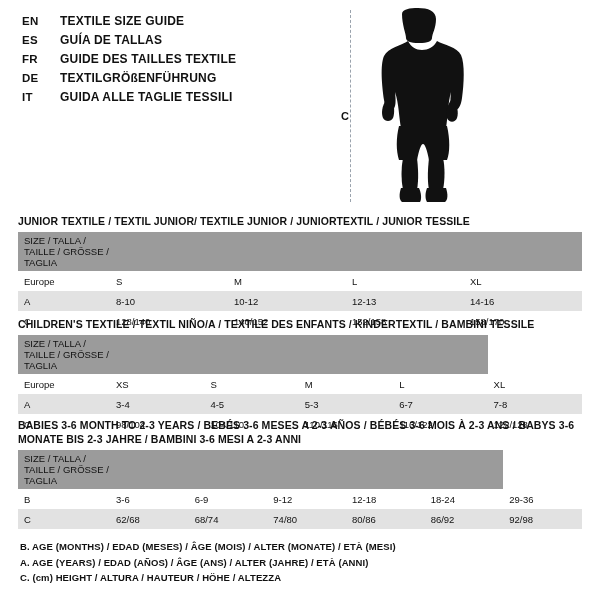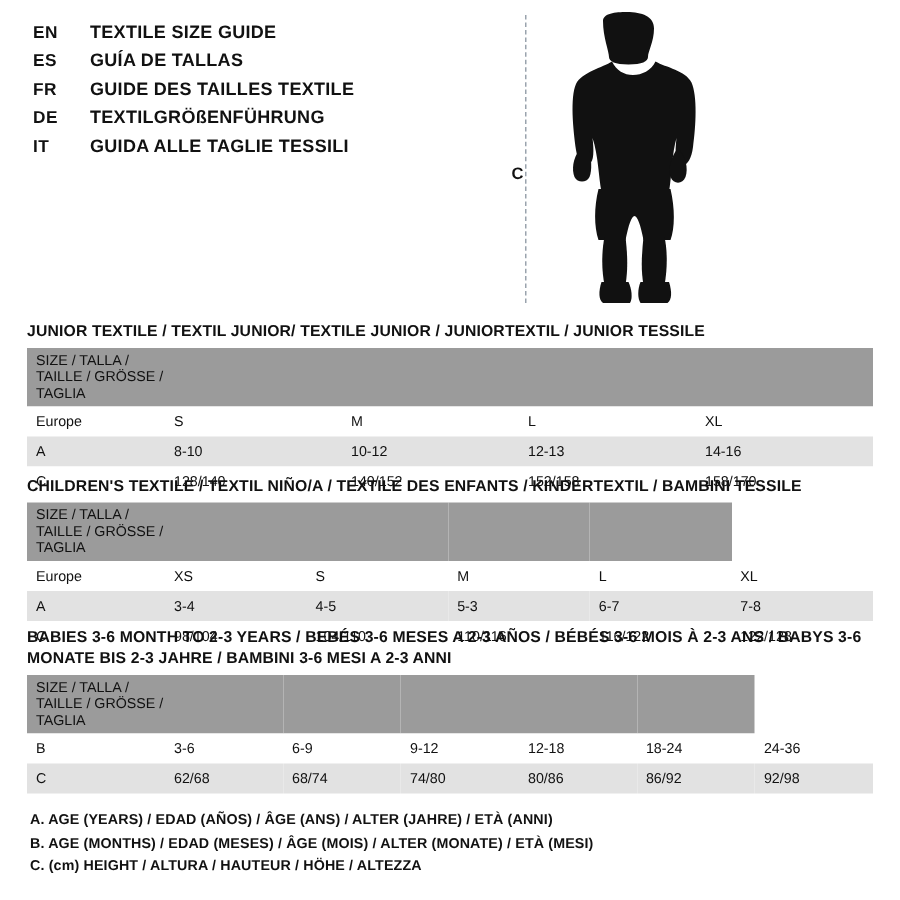--- a/index.html
+++ b/index.html
@@ -280,34 +280,34 @@
         <td></td>
         <td></td>
       </tr>
       <tr class="plain">
         <td class="rowlabel">B</td>
         <td>3-6</td>
         <td>6-9</td>
         <td>9-12</td>
         <td>12-18</td>
         <td>18-24</td>
-        <td>24-36</td>
+        <td>29-36</td>
       </tr>
       <tr class="shade">
         <td class="rowlabel">C</td>
         <td>62/68</td>
         <td>68/74</td>
         <td>74/80</td>
         <td>80/86</td>
         <td>86/92</td>
         <td>92/98</td>
       </tr>
     </tbody>
       </table>
   </div>
 
   <div class="footer">
+    <div class="footer-line">B. AGE (MONTHS) / EDAD (MESES) / ÂGE (MOIS) / ALTER (MONATE) / ETÀ (MESI)</div>
     <div class="footer-line">A. AGE (YEARS) / EDAD (AÑOS) / ÂGE (ANS) / ALTER (JAHRE) / ETÀ (ANNI)</div>
-    <div class="footer-line">B. AGE (MONTHS) / EDAD (MESES) / ÂGE (MOIS) / ALTER (MONATE) / ETÀ (MESI)</div>
     <div class="footer-line">C. (cm) HEIGHT / ALTURA / HAUTEUR / HÖHE / ALTEZZA</div>
   </div>
 
 </div>
 
 </body></html>

